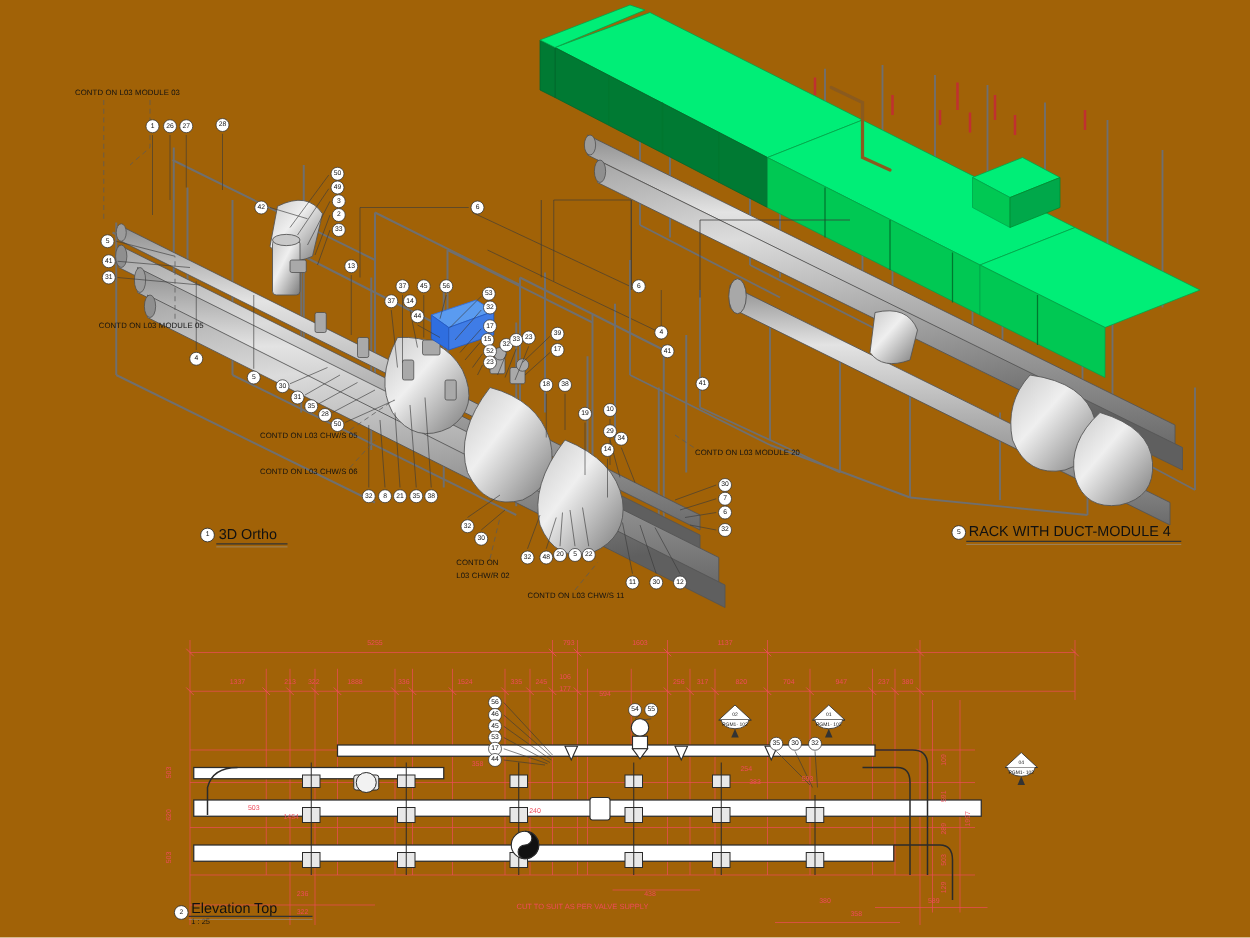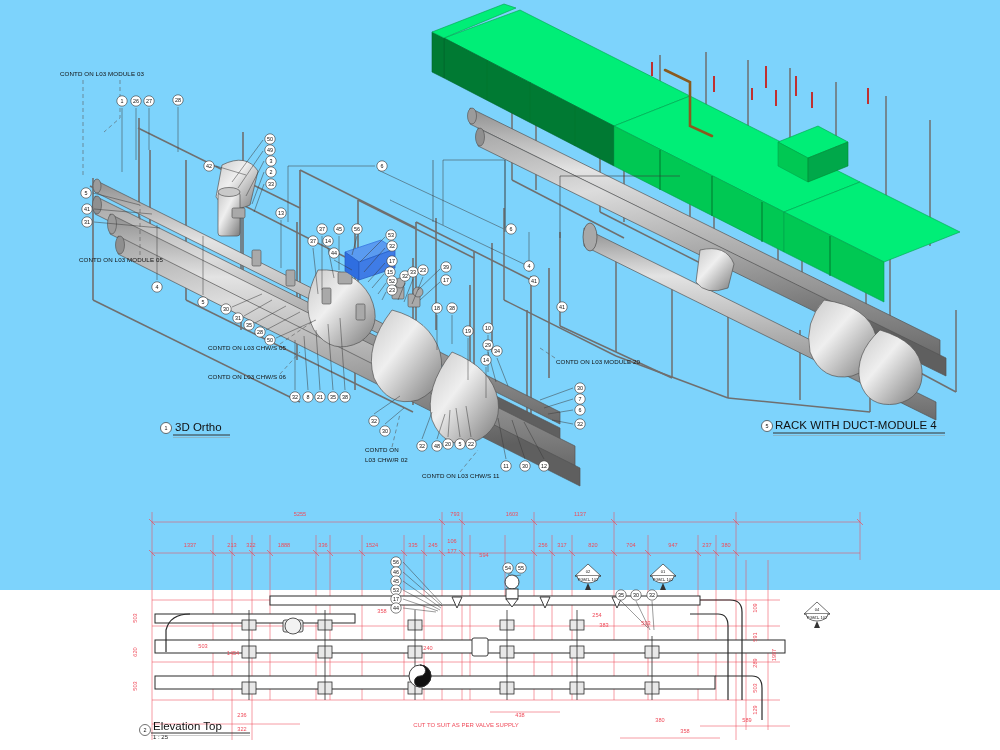--- a/index.html
+++ b/index.html
@@ -3,21 +3,21 @@
 <meta charset="utf-8">
 <style>
   * { box-sizing: border-box; }
   html, body {
     margin: 0; padding: 0;
     width: 1000px; height: 750px;
     background: #ffffff;
     font-family: "Liberation Sans", sans-serif;
     overflow: hidden;
   }
-  #sheet { position: relative; width: 1000px; height: 590px; background:#7dd3fc; }
+  #sheet { position: relative; width: 1000px; height: 750px; background:#a16207; }
   svg.layer { position:absolute; left:0; top:0; width:1000px; height:750px; }
   .txt { font-family:"Liberation Sans", sans-serif; fill:#111; }
   .note { font-size:6.2px; letter-spacing:.1px; }
   .dim  { font-size:5.6px; fill:#ef4b5a; font-family:"Liberation Sans", sans-serif;}
   .dimnote { font-size:6px; fill:#ef4b5a; }
   .balloonTxt { font-size:5.4px; fill:#111; text-anchor:middle; dominant-baseline:central;}
   .title { font-size:11.5px; fill:#111; }
   .subtitle { font-size:6px; fill:#111; }
   .secTxt { font-size:4px; fill:#111; text-anchor:middle; }
 </style>

